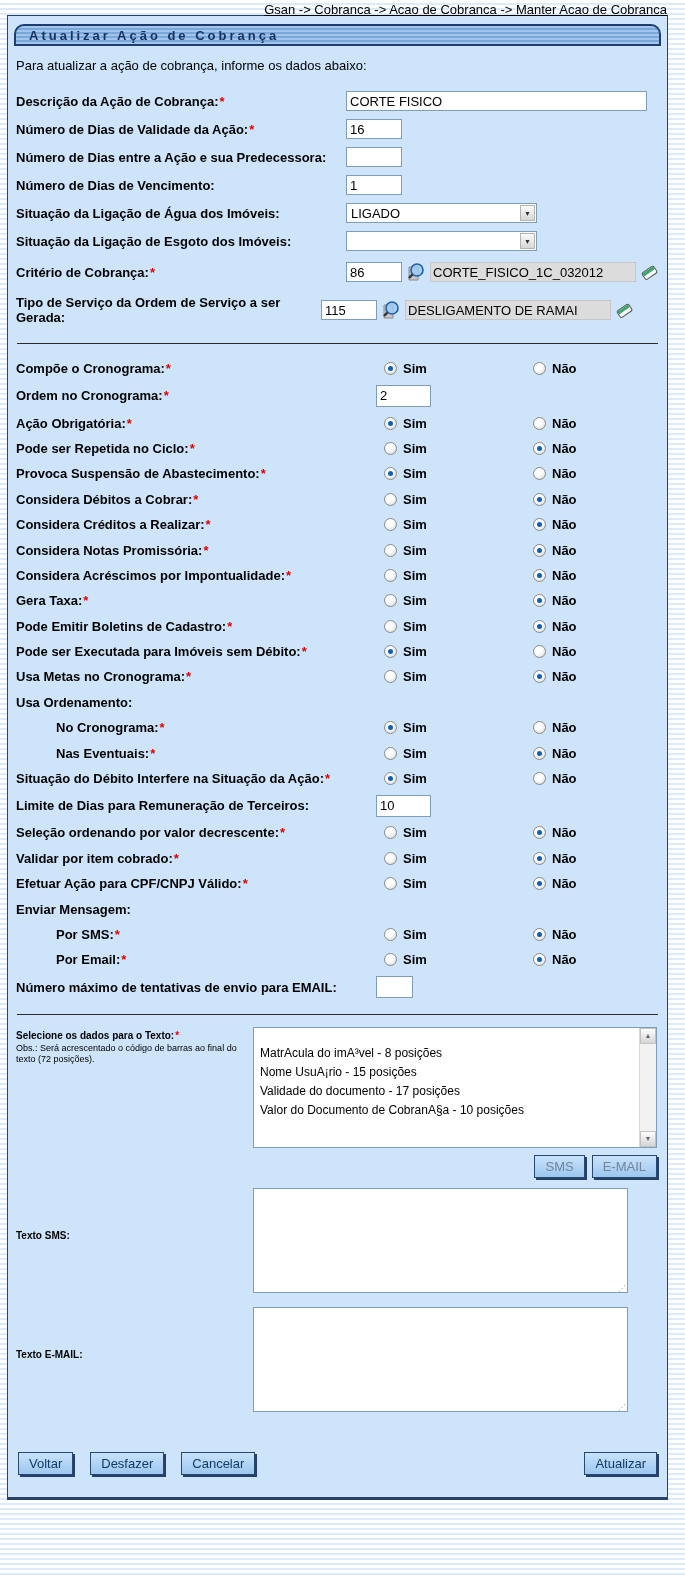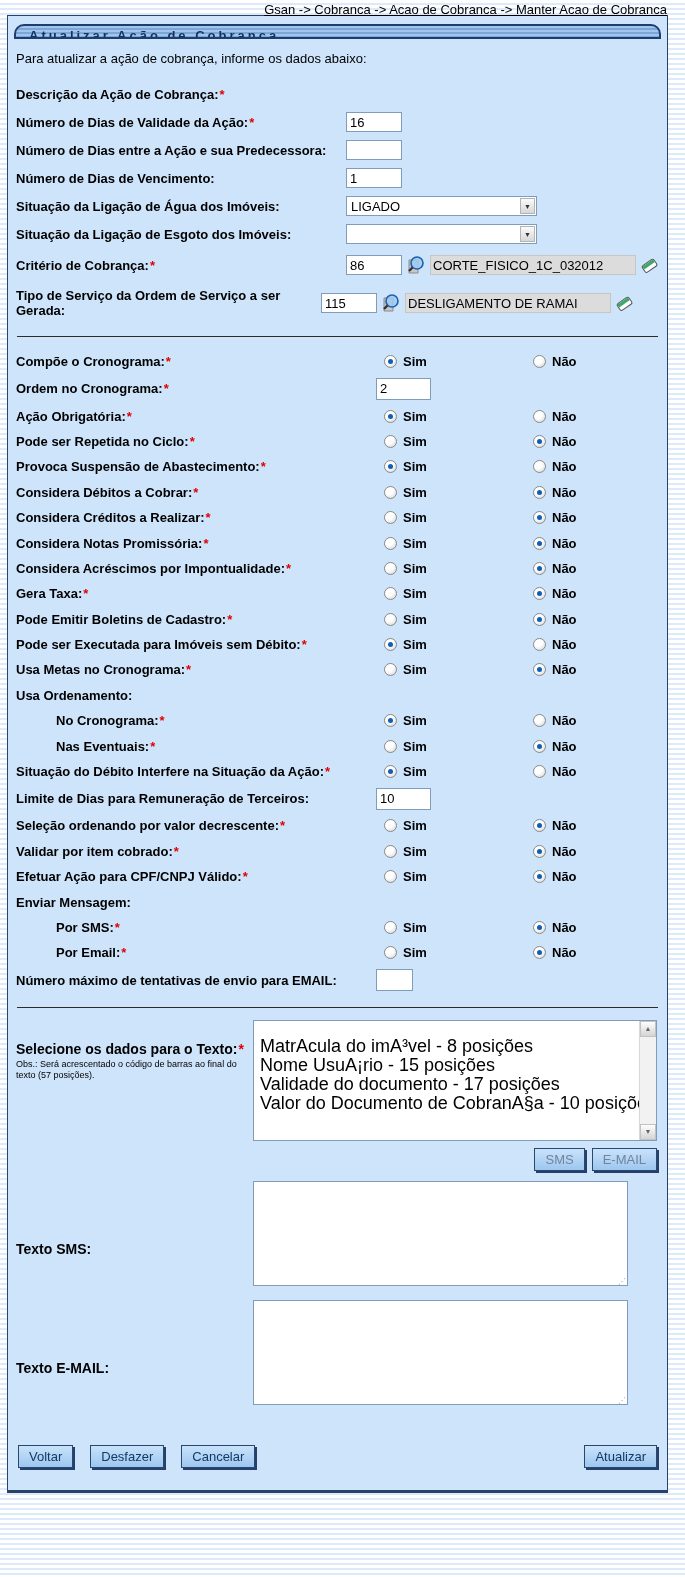--- a/index.html
+++ b/index.html
@@ -24,21 +24,21 @@
   .box {
     margin-left: 7px;
     width: 661px;
     background: #cee4fb;
     border: 1px solid #29426b;
     border-bottom-width: 3px;
     padding-bottom: 22px;
   }
   .titlebar {
     margin: 8px 6px 0 6px;
-    height: 15px;
+    height: 22px;
     border: 2px solid #1f3e70;
     border-radius: 10px 10px 0 0;
     background: repeating-linear-gradient(to bottom, #a3c5ec 0 2px, #7aa7da 2px 4px);
     color: #16325c;
     font-size: 13px;
     font-weight: bold;
     letter-spacing: 3px;
     line-height: 19px;
     padding-left: 13px;
     overflow: hidden;
@@ -95,24 +95,24 @@
   .radio.checked::after {
     content: ''; position: absolute; left: 3px; top: 3px; width: 5px; height: 5px;
     border-radius: 50%; background: #0f5fb4;
   }
   input.tin { margin-left: 30px; height: 22px; }
   .trow.irow { min-height: 29px; }
 
   
   .tsec { display: flex; padding: 0 8px; margin-top: 4px; }
   .tlabel { width: 237px; flex-shrink: 0; padding-top: 3px; }
-  .tlabel .main { font-size: 14px; font-weight: bold; margin-top: 18px; }
+  .tlabel .main { font-size: 10px; font-weight: bold; }
   .tlabel .obs { font-size: 9px; margin-top: 2px; line-height: 11px; }
   .listbox { width: 404px; height: 121px; background: #fff; border: 1px solid #7f9db9; position: relative; overflow: hidden; }
-  .listbox .items { padding: 16px 22px 0 6px; font-size: 18px; line-height: 19px; }
+  .listbox .items { padding: 16px 22px 0 6px; font-size: 12px; line-height: 19px; }
   .opt { white-space: nowrap; cursor: default; }
   .vscroll {
     position: absolute; top: 0; right: 0; bottom: 0; width: 17px;
     background: #f2f2f2; border-left: 1px solid #d8d8d8;
     display: flex; flex-direction: column; justify-content: space-between;
   }
   .sbtn {
     height: 16px; background: linear-gradient(#fefefe,#d4d4d4);
     border: 1px solid #c2c2c2; font-size: 7px; color: #666;
     display: flex; align-items: center; justify-content: center; cursor: pointer;
@@ -138,20 +138,23 @@
 <body>
 
 <div class="breadcrumb">Gsan -&gt; Cobranca -&gt; Acao de Cobranca -&gt; Manter Acao de Cobranca</div>
 
 <div class="box">
   <div class="titlebar">Atualizar Ação de Cobrança</div>
   <div class="intro">Para atualizar a ação de cobrança, informe os dados abaixo:</div>
 
   <div class="frow">
     <div class="flabel"><span>Descrição da Ação de Cobrança:</span><span class="req">*</span></div>
+    <div class="fcontent">
+        <input class="txt" style="width: 301px;" value="CORTE FISICO">
+      </div>
   </div>
   <div class="frow">
     <div class="flabel"><span>Número de Dias de Validade da Ação:</span><span class="req">*</span></div>
     <div class="fcontent">
         <input class="txt" style="width: 56px;" value="16">
       </div>
   </div>
   <div class="frow">
     <div class="flabel"><span>Número de Dias entre a Ação e sua Predecessora:</span></div>
     <div class="fcontent">
@@ -470,21 +473,21 @@
         <div class="flabel">Número máximo de tentativas de envio para EMAIL:</div>
         <input class="txt tin" style="width: 37px;">
       </div>
     </div>
 
   <div class="hr"></div>
 
   <div class="tsec">
     <div class="tlabel">
       <div class="main"><span>Selecione os dados para o Texto:</span><span class="req">*</span></div>
-      <div class="obs">Obs.: Será acrescentado o código de barras ao final do texto (57 posições).</div>
+      <div class="obs">Obs.: Será acrescentado o código de barras ao final do texto (72 posições).</div>
     </div>
     <div class="listbox">
       <div class="items">
           <div class="opt">MatrAcula do imA³vel - 8 posições</div>
           <div class="opt">Nome UsuA¡rio - 15 posições</div>
           <div class="opt">Validade do documento - 17 posições</div>
           <div class="opt">Valor do Documento de CobranA§a - 10 posições</div>
         </div>
       <div class="vscroll">
         <div class="sbtn">▲</div>

